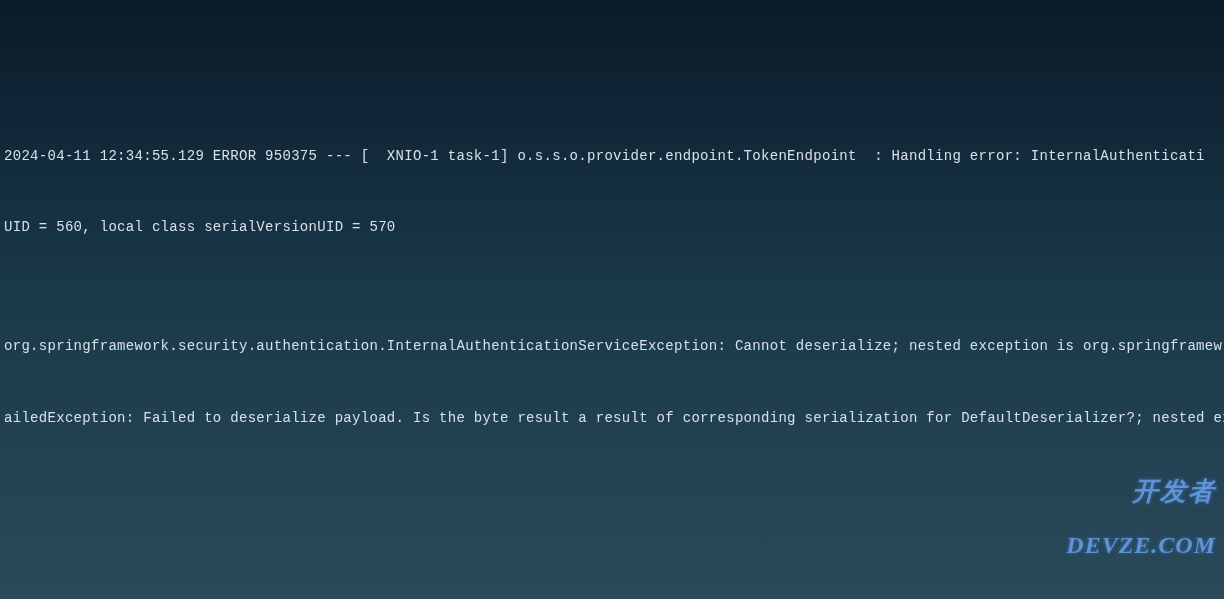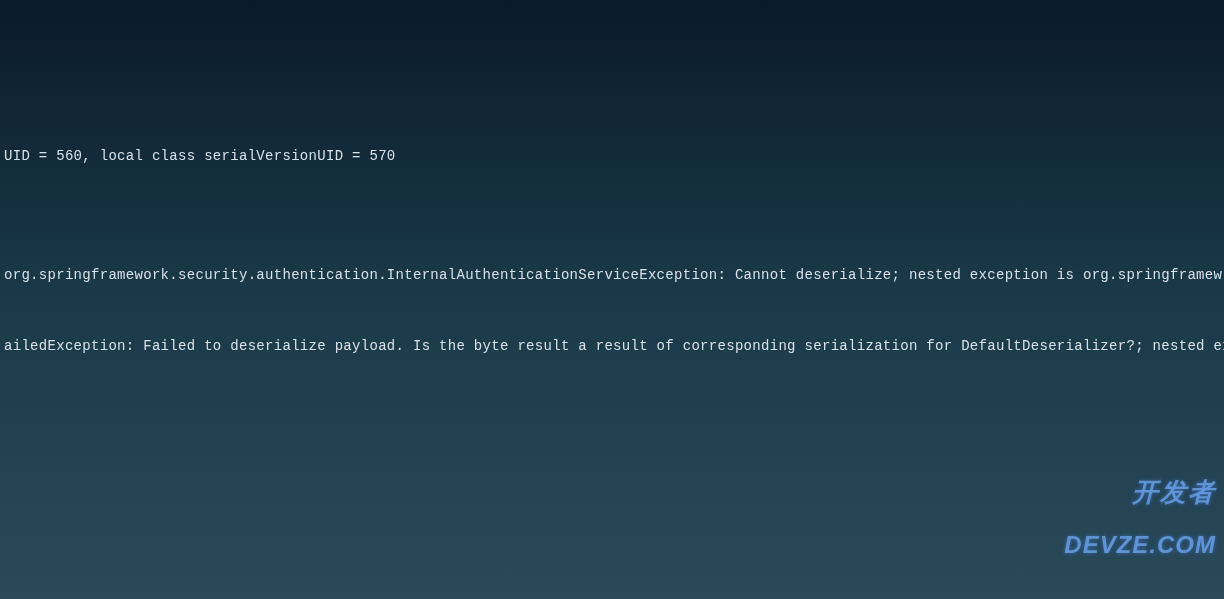--- a/index.html
+++ b/index.html
@@ -22,21 +22,21 @@
     }
     .log-line {
       display: block;
       white-space: pre;
       letter-spacing: 0.3px;
     }
     .watermark {
       position: absolute;
       right: 8px;
       bottom: 28px;
-      font-family: Liberation Sans, sans-serif;
+      font-family: Liberation Serif, serif;
       font-style: italic;
       font-weight: 700;
       color: rgba(120, 180, 255, 0.65);
       text-shadow: 0 0 4px rgba(80, 140, 255, 0.5);
       pointer-events: none;
       text-align: right;
       line-height: 1.0;
     }
     .watermark .line1 {
       font-size: 26px;
@@ -47,20 +47,21 @@
       letter-spacing: 1px;
       text-transform: uppercase;
     }
   </style>
 </head>
 <body>
 
 
 
 <div>
+  <span class="log-line">2024-04-11 12:34:55.129 ERROR 950375 --- [  XNIO-1 task-1] o.s.s.o.provider.endpoint.TokenEndpoint  : Handling error: InternalAuthenticati</span>
   <span class="log-line">UID = 560, local class serialVersionUID = 570</span>
   <span class="log-line"></span>
   <span class="log-line">org.springframework.security.authentication.InternalAuthenticationServiceException: Cannot deserialize; nested exception is org.springframew</span>
   <span class="log-line">ailedException: Failed to deserialize payload. Is the byte result a result of corresponding serialization for DefaultDeserializer?; nested ex</span>
   
   
   
   
   
   

